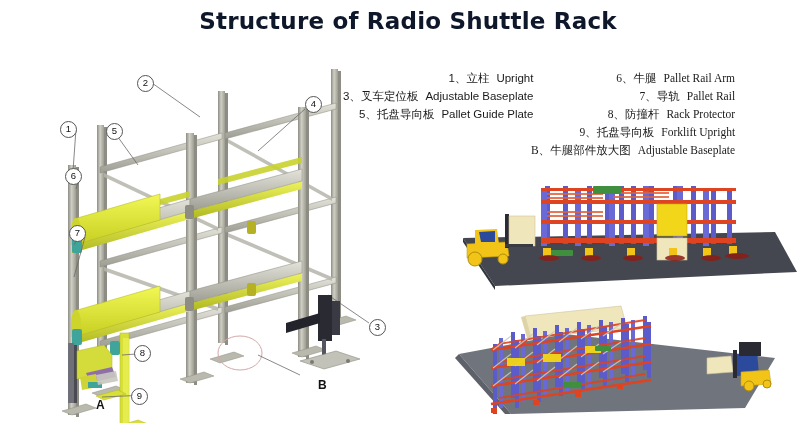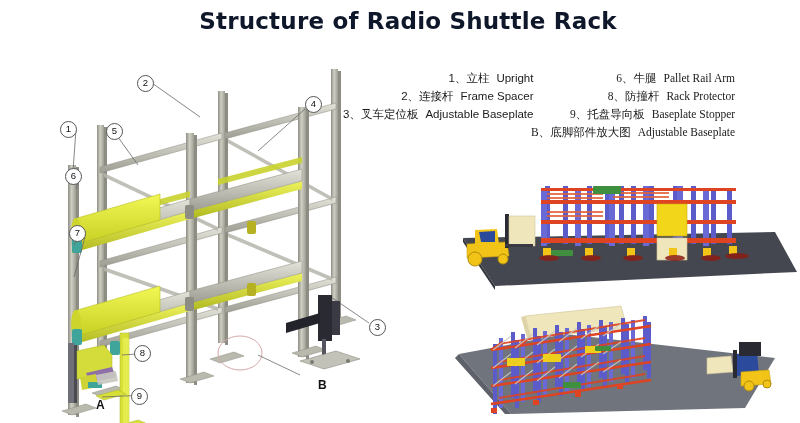--- a/index.html
+++ b/index.html
@@ -196,28 +196,29 @@
     <div class="callout" style="left: 65px; top: 168px;">6</div>
     <div class="callout" style="left: 69px; top: 225px;">7</div>
     <div class="callout" style="left: 134px; top: 345px;">8</div>
     <div class="callout" style="left: 131px; top: 388px;">9</div>
     <div class="detail-label" style="left: 96px; top: 398px;">A</div>
     <div class="detail-label" style="left: 318px; top: 378px;">B</div>
   </div>
 
 <div class="legend-col" id="legend-left">
     <div class="legend-item"><span class="lg-idx">1、</span><span class="lg-cn">立柱</span><span class="lg-en">Upright</span></div>
-    <div class="legend-item"><span class="lg-idx">2、</span><span class="lg-cn">连接杆</span><span class="lg-en">Frame Spacer</span></div>
     <div class="legend-item"><span class="lg-idx">3、</span><span class="lg-cn">叉车定位板</span><span class="lg-en">Adjustable Baseplate</span></div>
+    <div class="legend-item"><span class="lg-idx">5、</span><span class="lg-cn">托盘导向板</span><span class="lg-en">Pallet Guide Plate</span></div>
   </div>
 <div class="legend-col" id="legend-right">
     <div class="legend-item"><span class="lg-idx">6、</span><span class="lg-cn">牛腿</span><span class="lg-en">Pallet Rail Arm</span></div>
+    <div class="legend-item"><span class="lg-idx">7、</span><span class="lg-cn">导轨</span><span class="lg-en">Pallet Rail</span></div>
     <div class="legend-item"><span class="lg-idx">8、</span><span class="lg-cn">防撞杆</span><span class="lg-en">Rack Protector</span></div>
-    <div class="legend-item"><span class="lg-idx">9、</span><span class="lg-cn">托盘导向板</span><span class="lg-en">Baseplate Stopper</span></div>
-    <div class="legend-item"><span class="lg-idx">B、</span><span class="lg-cn">底脚部件放大图</span><span class="lg-en">Adjustable Baseplate</span></div>
+    <div class="legend-item"><span class="lg-idx">9、</span><span class="lg-cn">托盘导向板</span><span class="lg-en">Forklift Upright</span></div>
+    <div class="legend-item"><span class="lg-idx">B、</span><span class="lg-cn">牛腿部件放大图</span><span class="lg-en">Adjustable Baseplate</span></div>
   </div>
 
 <div class="canvas" style="left:445px;top:186px;width:355px;height:110px;">
   <svg width="355" height="110" viewBox="0 0 355 110">
 
     <path d="M18 52 L330 46 L352 86 L50 100 Z" fill="#44474f"></path>
     <path d="M18 52 L50 100 L50 104 L18 56 Z" fill="#33363d"></path>
 
     <g>
 

